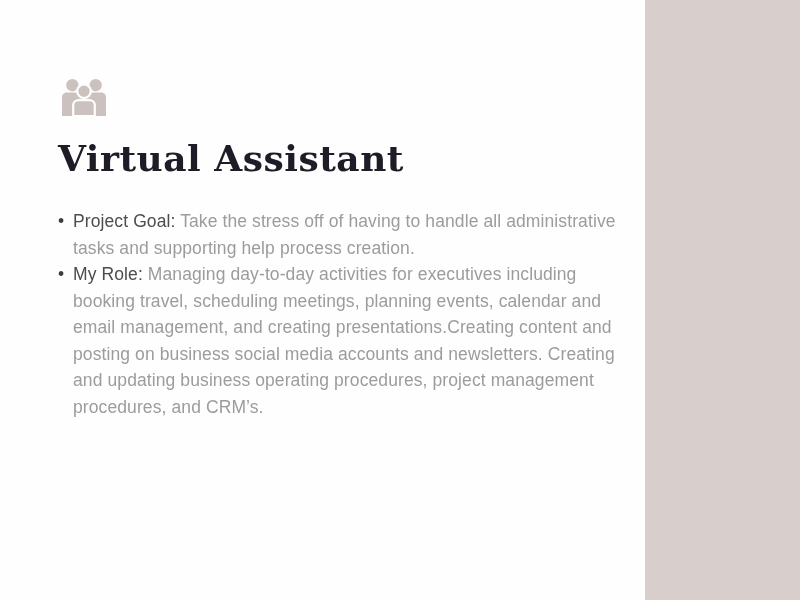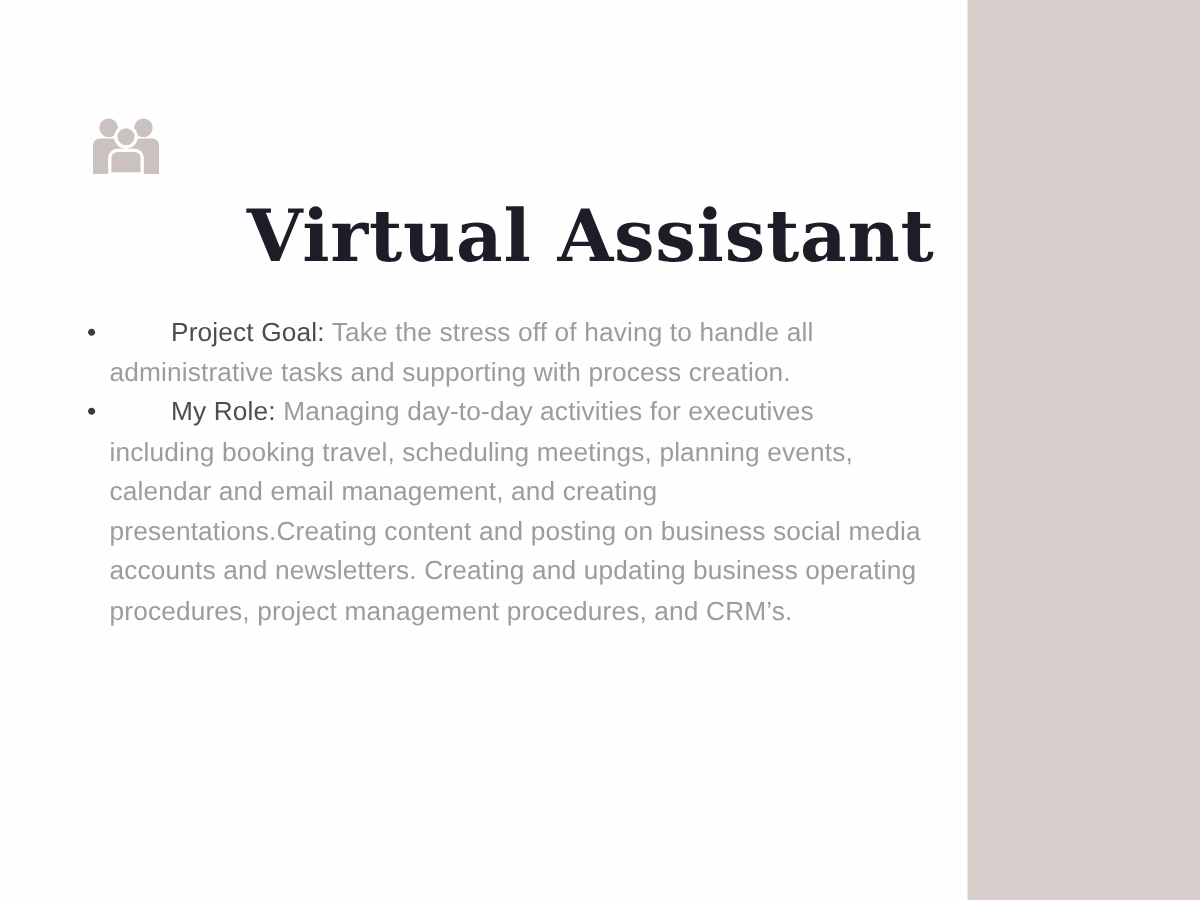--- a/index.html
+++ b/index.html
@@ -35,25 +35,24 @@
   }
   .icon-wrap svg {
     width: 52px;
     height: 44px;
     display: block;
   }
   h1.title {
     margin: 18px 0 16px 0;
     font-family: "DejaVu Serif", "Liberation Serif", serif;
     font-weight: 700;
-    font-size: 48px;
+    font-size: 36px;
     line-height: 40px;
     letter-spacing: 0.5px;
     color: #1d1d27;
-    text-align: right;
   }
   p.intro {
     margin: 31px 0 0 0;
     max-width: 478px;
     font-size: 19px;
     line-height: 27.5px;
     font-style: italic;
     color: #9c9ca0;
     letter-spacing: 0.2px;
   }
@@ -74,21 +73,20 @@
   ul.bullets li::before {
     content: "\2022";
     position: absolute;
     left: 0;
     top: 0;
     color: #3c3c40;
     font-size: 17.5px;
   }
   .bullet-label {
     color: #4d4d50;
-    margin-left: 41px;
   }
 </style>
 </head>
 <body>
 
 <div class="slide">
 
   <div class="accent-band"></div>
 
   <div class="content">
@@ -103,19 +101,19 @@
           <circle cx="13" cy="7.6" r="3.4" stroke="#fefefe" stroke-width="1.1"></circle>
           <path d="M7.6 14.6 C7.6 13.1 8.8 12.1 10.3 12.1 L15.7 12.1 C17.2 12.1 18.4 13.1 18.4 14.6 L18.4 20 L7.6 20 Z" stroke="#fefefe" stroke-width="1.1"></path>
         </g>
       </svg>
     </div>
 
     <h1 class="title">Virtual Assistant</h1>
 
 
     <ul class="bullets">
-      <li><span class="bullet-label">Project Goal:</span> <span class="bullet-body">Take the stress off of having to handle all administrative tasks and supporting with process creation.</span></li>
+      <li><span class="bullet-label">Project Goal:</span> <span class="bullet-body">Take the stress off of having to handle all administrative tasks and supporting help process creation.</span></li>
       <li><span class="bullet-label">My Role:</span> <span class="bullet-body">Managing day-to-day activities for executives including booking travel, scheduling meetings, planning events, calendar and email management, and creating presentations.Creating  content and posting on business social media accounts and newsletters. Creating and updating business operating procedures, project management procedures, and CRM’s.</span></li>
     </ul>
 
   </div>
 
 </div>
 
 </body></html>

